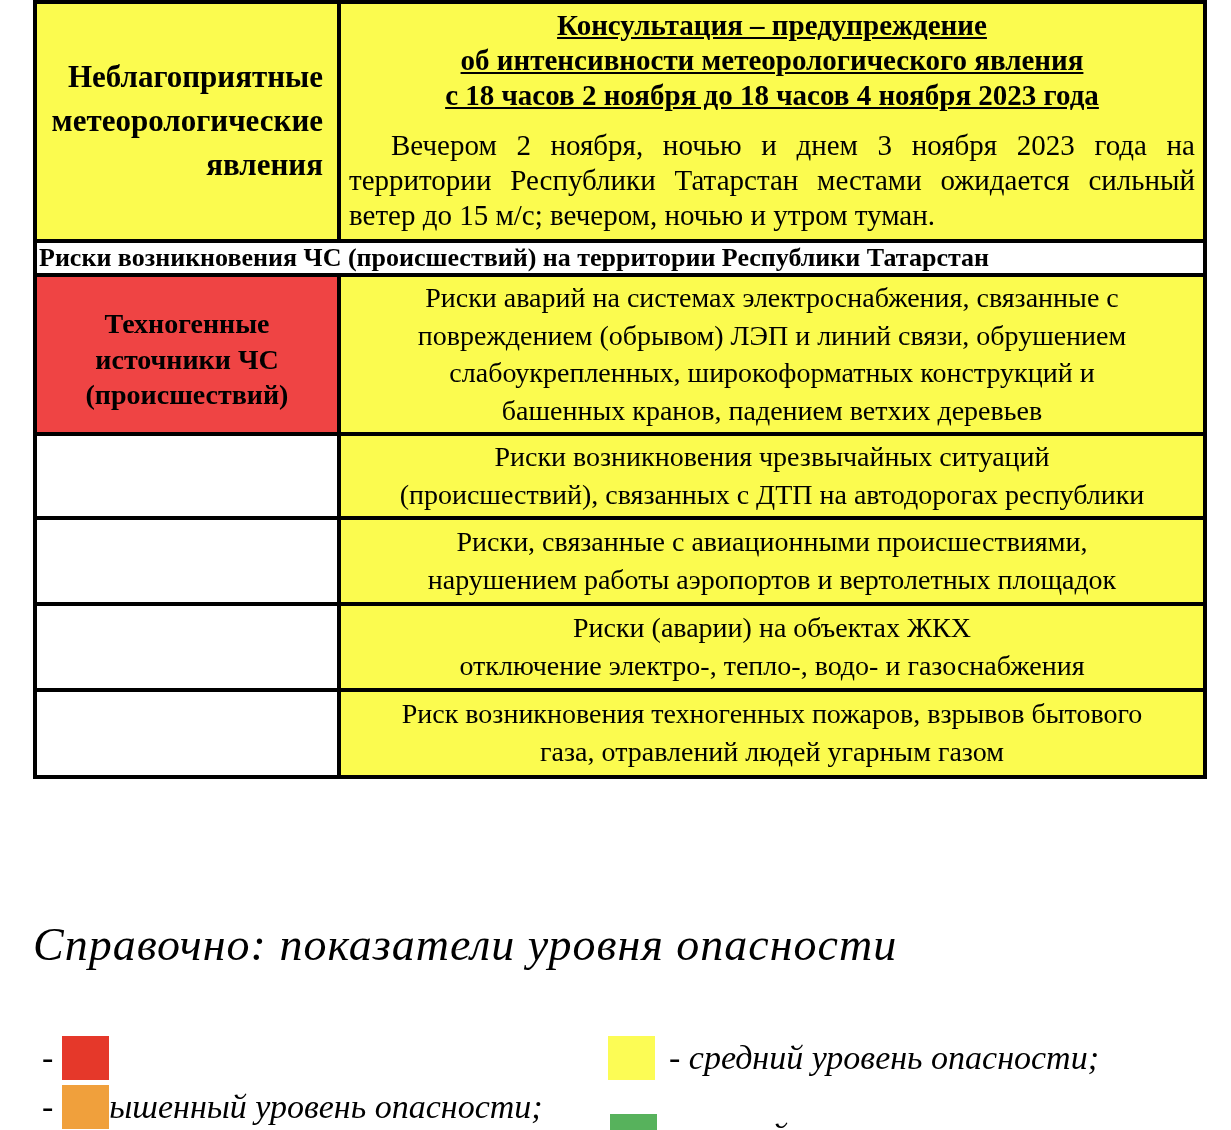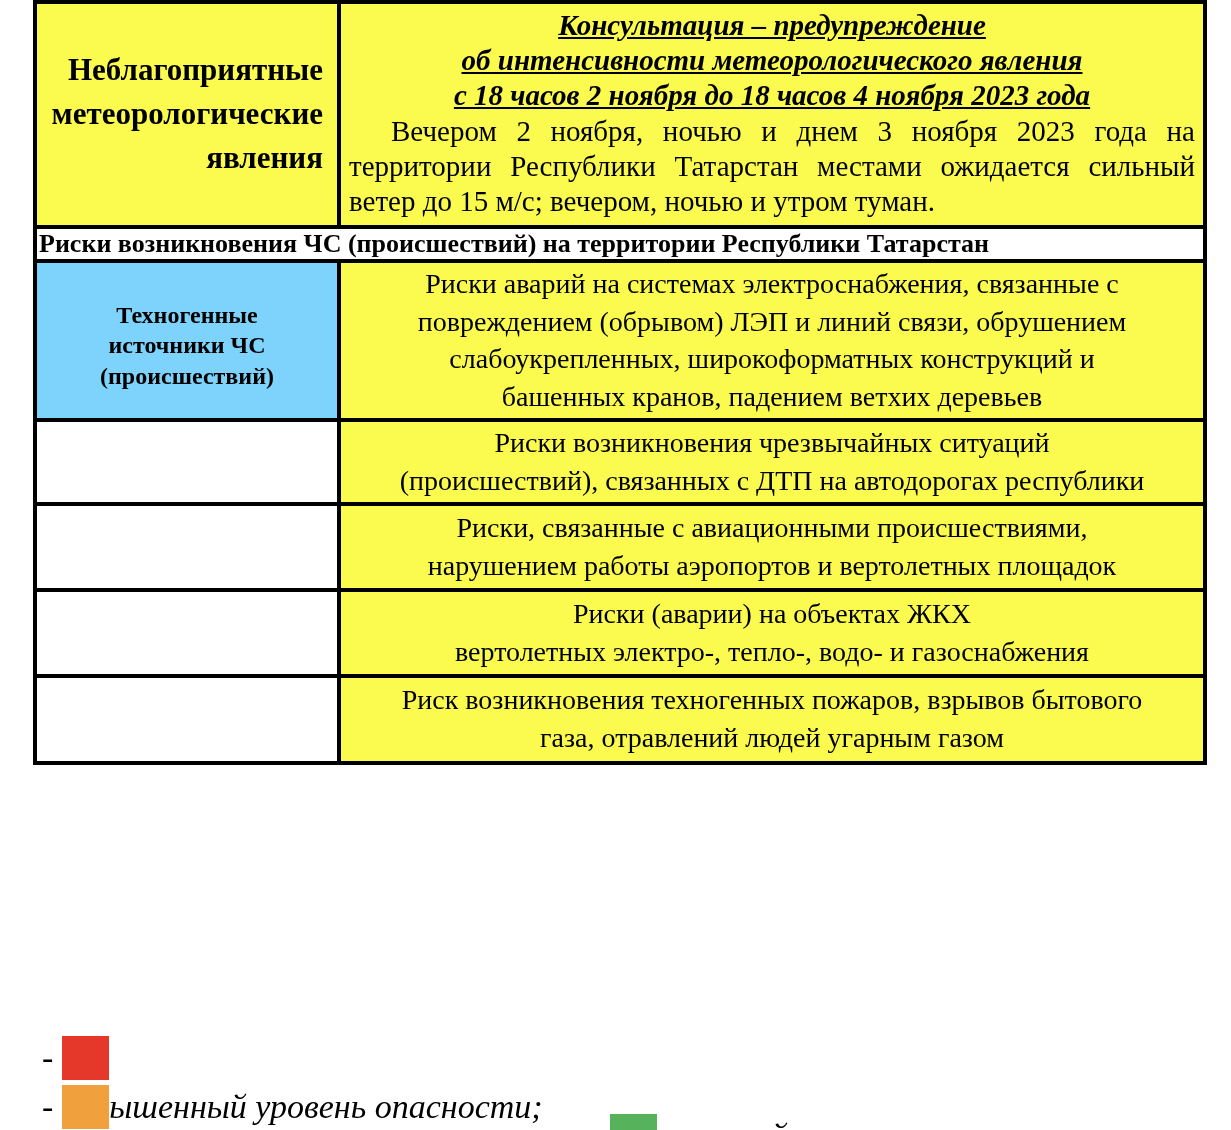--- a/index.html
+++ b/index.html
@@ -21,35 +21,35 @@
   .hl { background: var(--hl); }
 
   .hazard-cell {
     height: 218px; text-align: right;
     font-weight: bold; font-size: 31px; line-height: 1.42;
     padding: 0 14px;
   }
   .consult-cell { padding: 4px 8px 6px 8px; vertical-align: top; }
   .consult-title div {
     text-align: center; font-weight: bold; font-size: 29px;
-    line-height: 1.2; text-decoration: underline; font-style: italic;
+    line-height: 1.2; text-decoration: underline;
   }
   .consult-body {
     font-size: 29px; line-height: 1.2; text-align: justify;
-    text-indent: 42px; margin-top: 2px;
+    text-indent: 42px; margin-top: 16px;
   }
 
   .section-cell {
     height: 34px; background: #fff; font-weight: bold; font-size: 26px;
     padding: 0 2px; white-space: nowrap; vertical-align: middle;
   }
 
   .source-cell {
-    background: #7dd3fc; text-align: center; font-weight: bold;
-    font-size: 24px; line-height: 1.27; white-space: pre-line;
+    background: #ef4444; text-align: center; font-weight: bold;
+    font-size: 28px; line-height: 1.27; white-space: pre-line;
     vertical-align: top; padding-top: 10px;
   }
   .blank-cell { background: #fff; }
 
   .risk-cell {
     text-align: center; font-size: 28px; line-height: 1.35;
     white-space: pre-line; padding: 2px 12px;
   }
   .r1 { height: 148px; } .r2 { height: 82px; } .r3 { height: 86px; }
   .r4 { height: 86px; }  .r5 { height: 87px; } .r6 { height: 84px; }
@@ -117,43 +117,48 @@
 
     <tr>
       <td class="blank-cell r3"></td>
       <td class="risk-cell hl r3">Риски, связанные с авиационными происшествиями,
 нарушением работы аэропортов и вертолетных площадок</td>
     </tr>
 
     <tr>
       <td class="blank-cell r4"></td>
       <td class="risk-cell hl r4">Риски (аварии) на объектах ЖКХ
-вертолетных электро-, тепло-, водо- и газоснабжения</td>
+отключение электро-, тепло-, водо- и газоснабжения</td>
     </tr>
 
     <tr>
       <td class="blank-cell r5"></td>
       <td class="risk-cell hl r5">Риск возникновения техногенных пожаров, взрывов бытового
 газа, отравлений людей угарным газом</td>
     </tr>
 
   </tbody>
     </table>
 
+  <div class="ref-heading">Справочно: показатели уровня опасности</div>
 
   <div class="legend-item li-high">
     <span class="legend-dash">-</span>
     <span class="swatch" style="background-color: rgb(229, 56, 42);"></span>
   </div>
 
   <div class="legend-item li-elevated">
     <span class="legend-dash">-</span>
     <span class="swatch" style="background-color: rgb(240, 160, 60);"></span>
     <span class="legend-label">ышенный уровень опасности;</span>
   </div>
 
+  <div class="legend-item li-medium">
+    <span class="swatch" style="background-color: rgb(252, 252, 85);"></span>
+    <span class="legend-label swatch-gap">- средний уровень опасности;</span>
+  </div>
 
   <div class="legend-item li-low">
     <span class="swatch" style="background-color: rgb(87, 178, 92);"></span>
     <span class="legend-label swatch-gap">- низкий уровень опасности.</span>
   </div>
 
 </div>
 
 </body></html>

